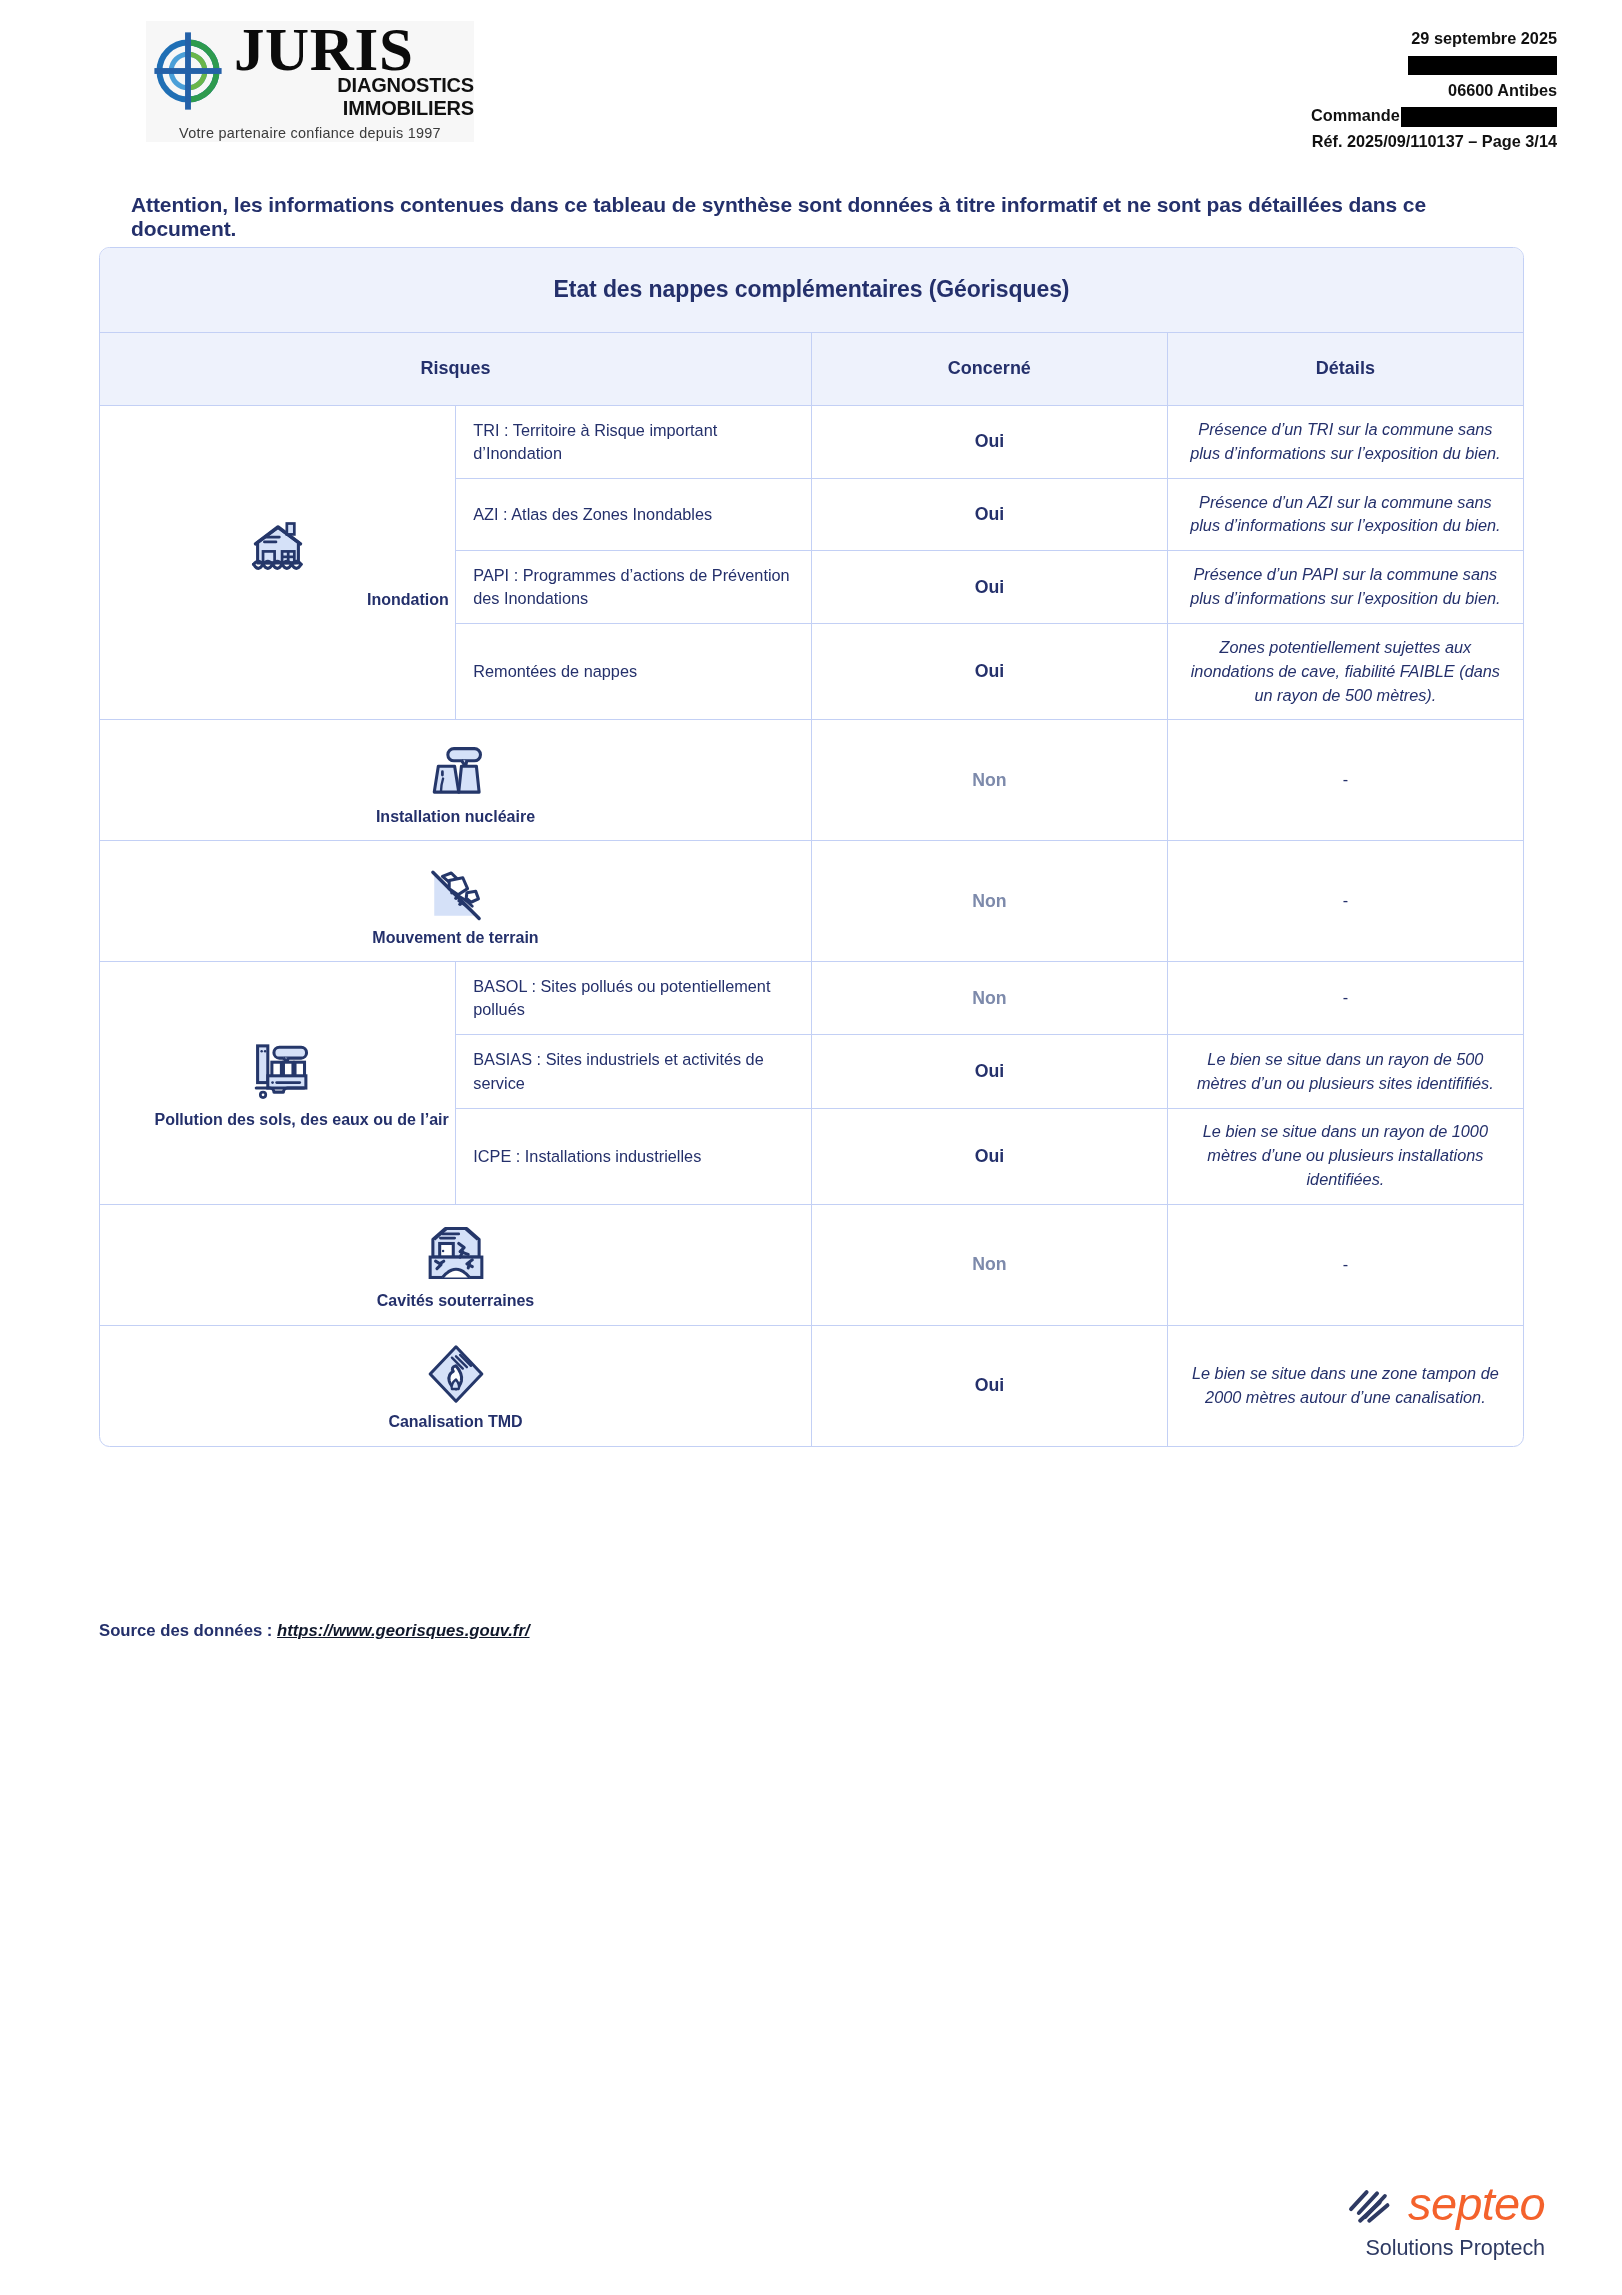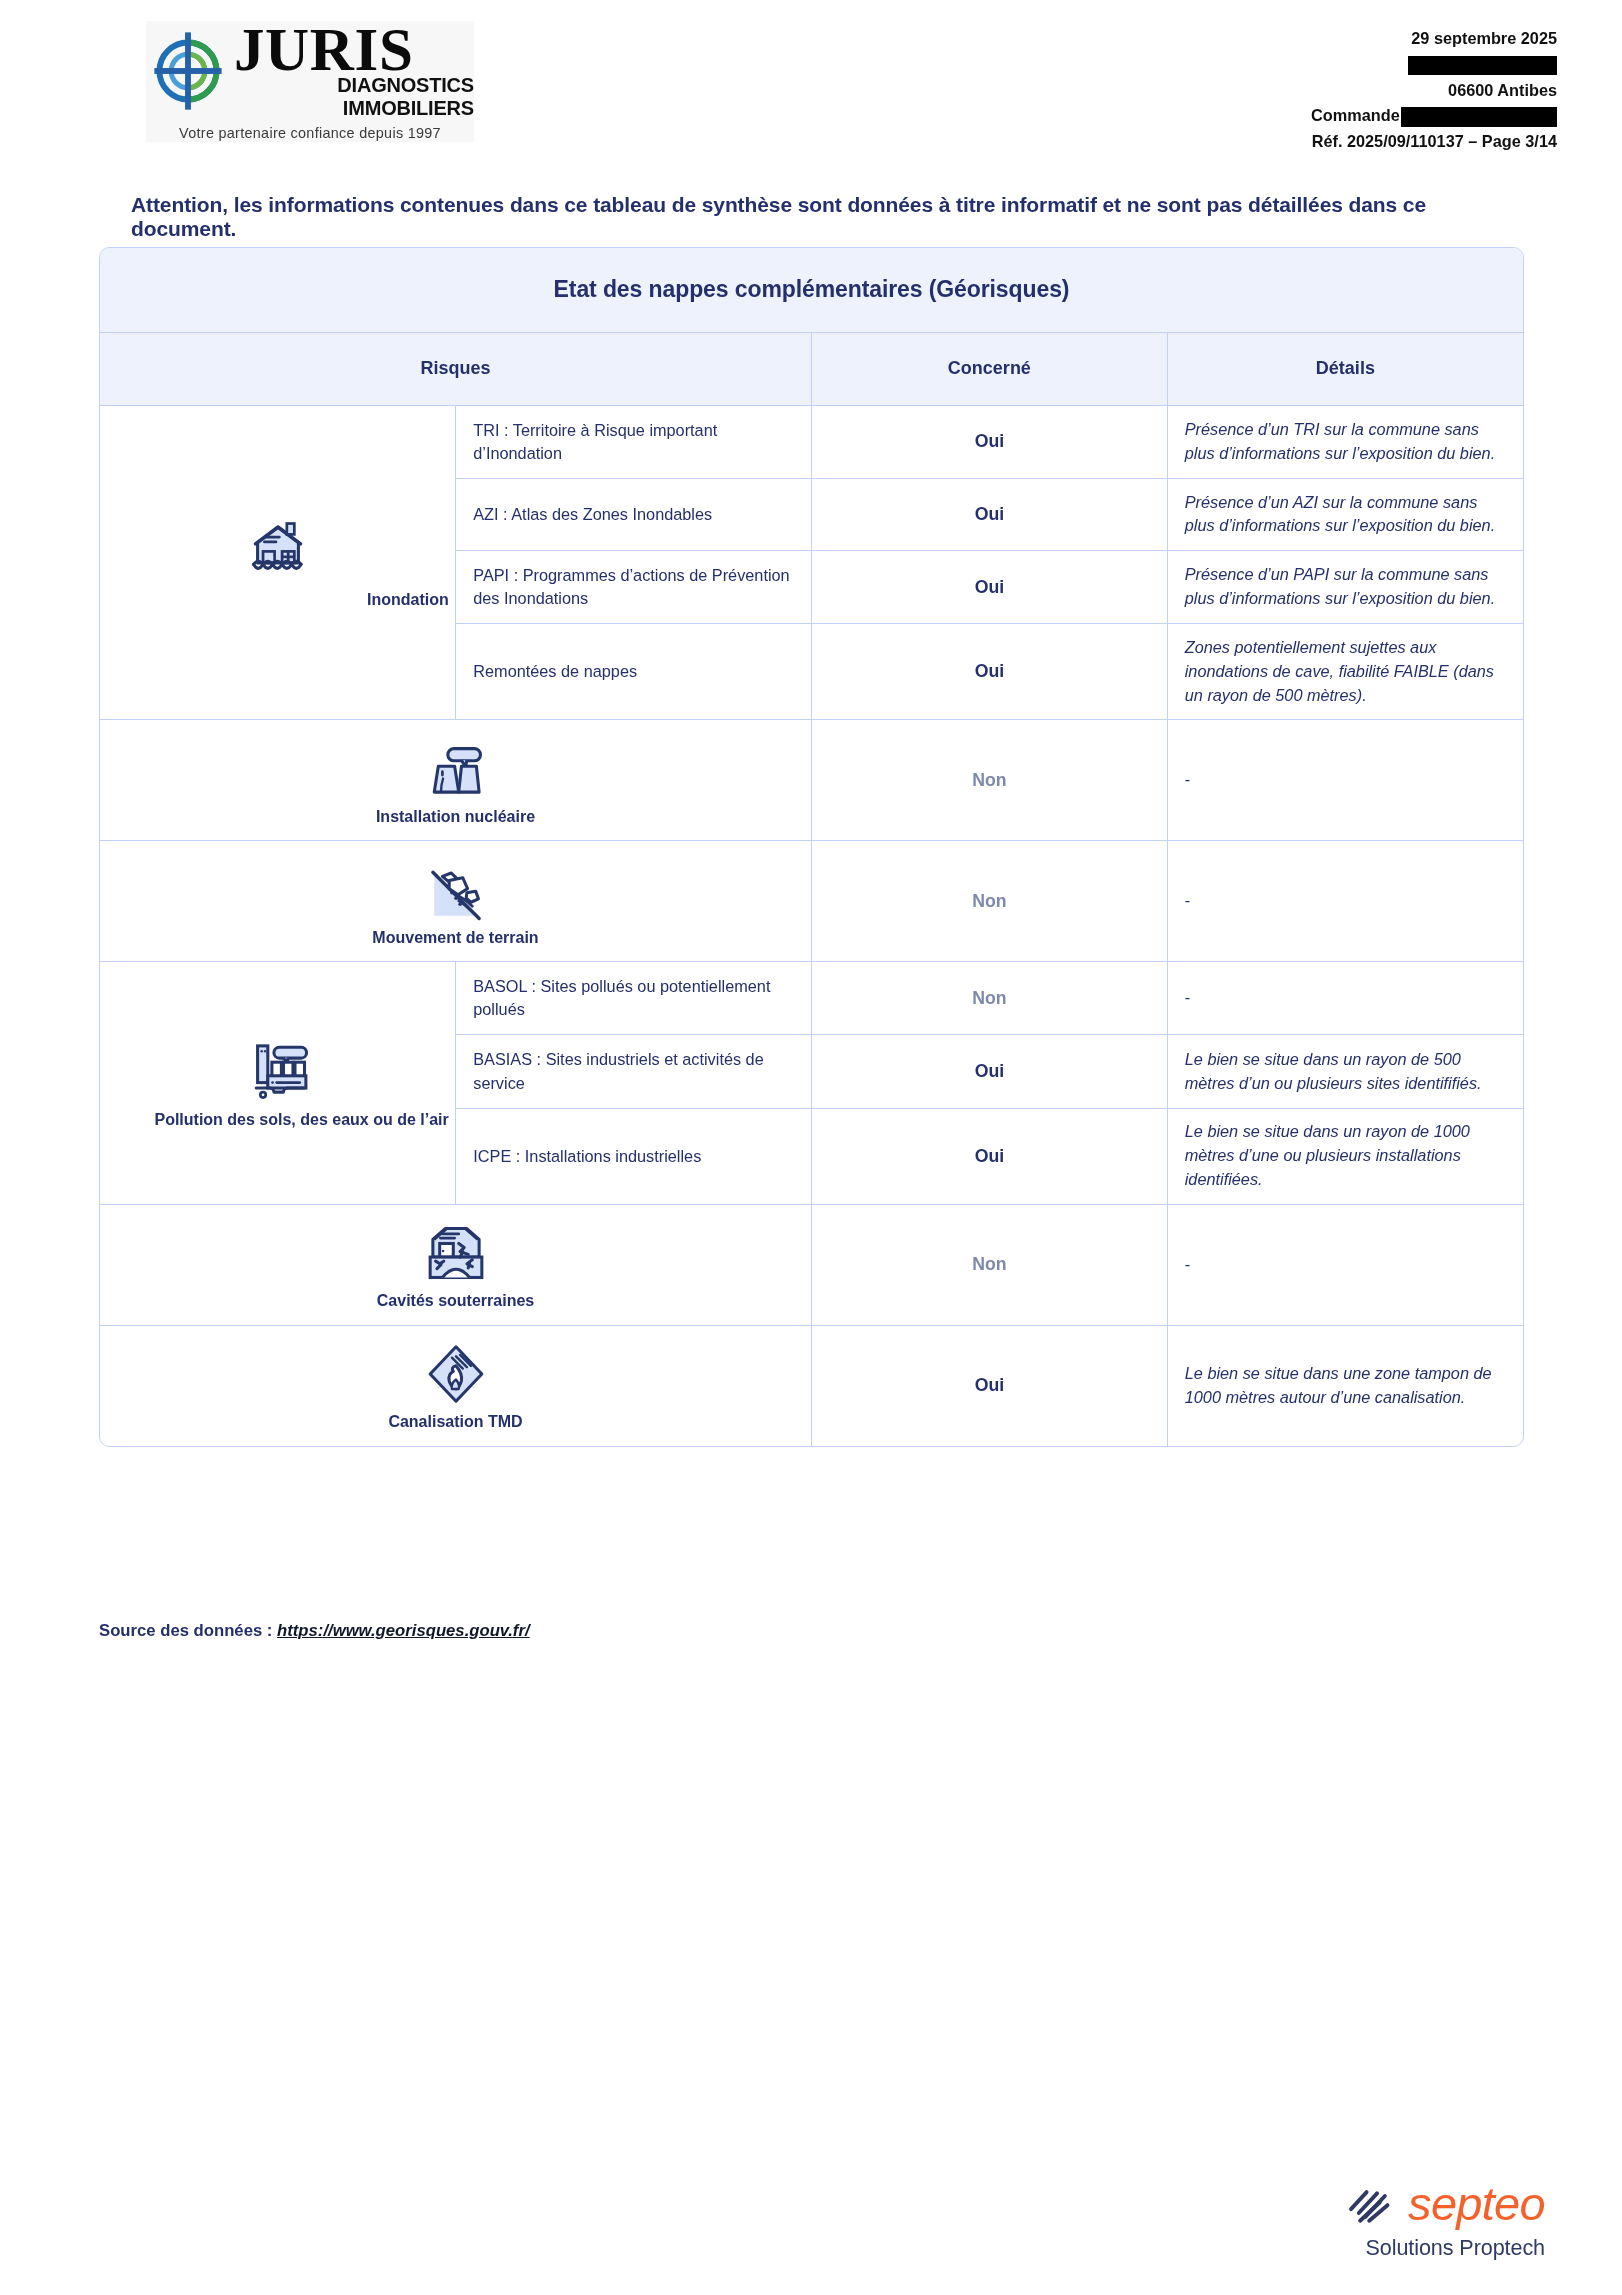--- a/index.html
+++ b/index.html
@@ -176,20 +176,21 @@
   }
   .conc-oui { color: #24306b; }
   .conc-non { color: #7d8aab; }
   .det-cell {
     padding: 11.8px 17px;
     font-size: 16.3px;
     font-style: italic;
     color: #24306b;
     line-height: 1.46;
     font-weight: 400;
+    text-align: center;
   }
   .det-dash {
     padding-left: 17px;
     font-size: 16.3px;
     color: #24306b;
     font-style: normal;
   }
 
   
   .source {
@@ -433,21 +434,21 @@
               <line x1="44" y1="26" x2="60" y2="42" stroke="#25376a" stroke-width="3.5" stroke-linecap="round"></line>
               <line x1="50" y1="24" x2="66" y2="40" stroke="#25376a" stroke-width="3.5" stroke-linecap="round"></line>
               <line x1="56" y1="22" x2="72" y2="38" stroke="#25376a" stroke-width="3.5" stroke-linecap="round"></line>
               <path d="M50 38 q10 12 8 22 q-2 8 -8 12 q-8 -4 -10 -12 q-2 -10 6 -14 q-4 -6 4 -8 Z" fill="#fff" stroke="#25376a" stroke-width="4.5" stroke-linejoin="round"></path>
               <path d="M50 58 q6 8 4 14 h-10 q-2 -8 6 -14 Z" fill="#d5e1f8" stroke="#25376a" stroke-width="3.5" stroke-linejoin="round"></path>
             </svg>
           </div>
           <div class="cat-label">Canalisation TMD</div>
         </td>
         <td class="conc-cell conc-oui">Oui</td>
-        <td class="det-cell">Le bien se situe dans une zone tampon de 1000 mètres autour d’une canalisation.</td>
+        <td class="det-cell">Le bien se situe dans une zone tampon de 2000 mètres autour d’une canalisation.</td>
       </tr>
 
     </tbody>
       </table>
   </div>
 
   <div class="source">
     <span>Source des données : </span><a href="#">https://www.georisques.gouv.fr/</a>
   </div>
 

